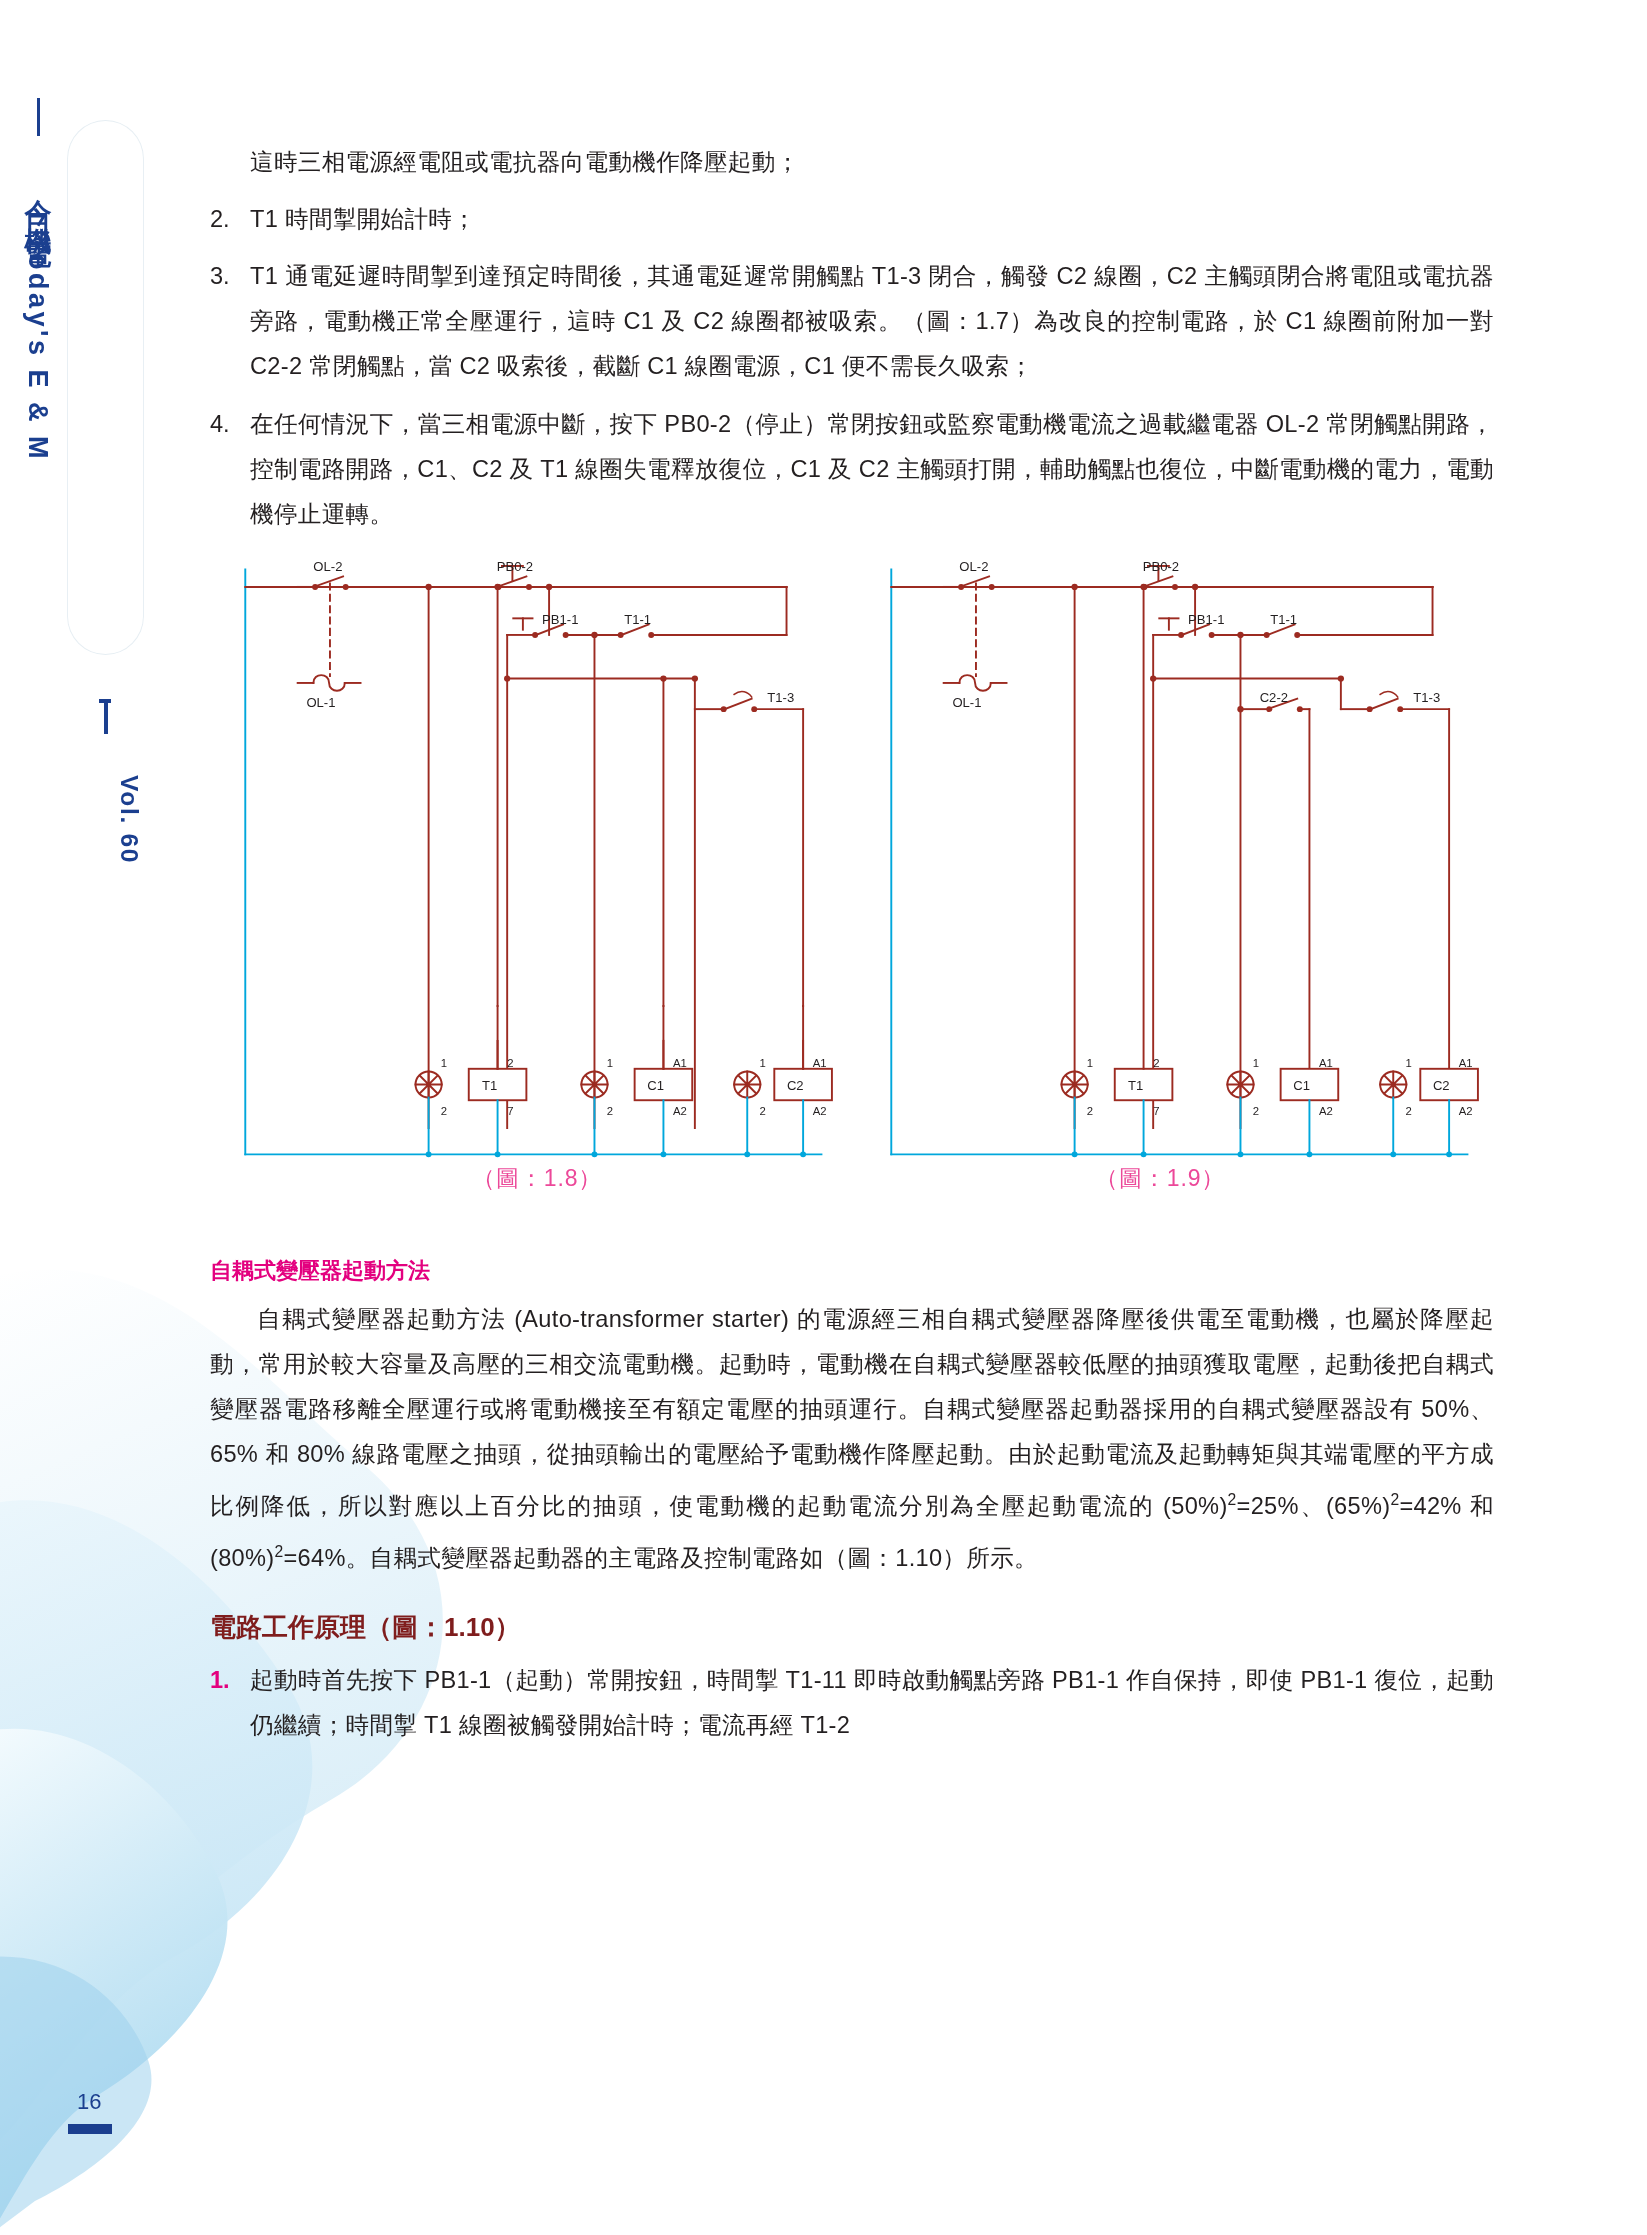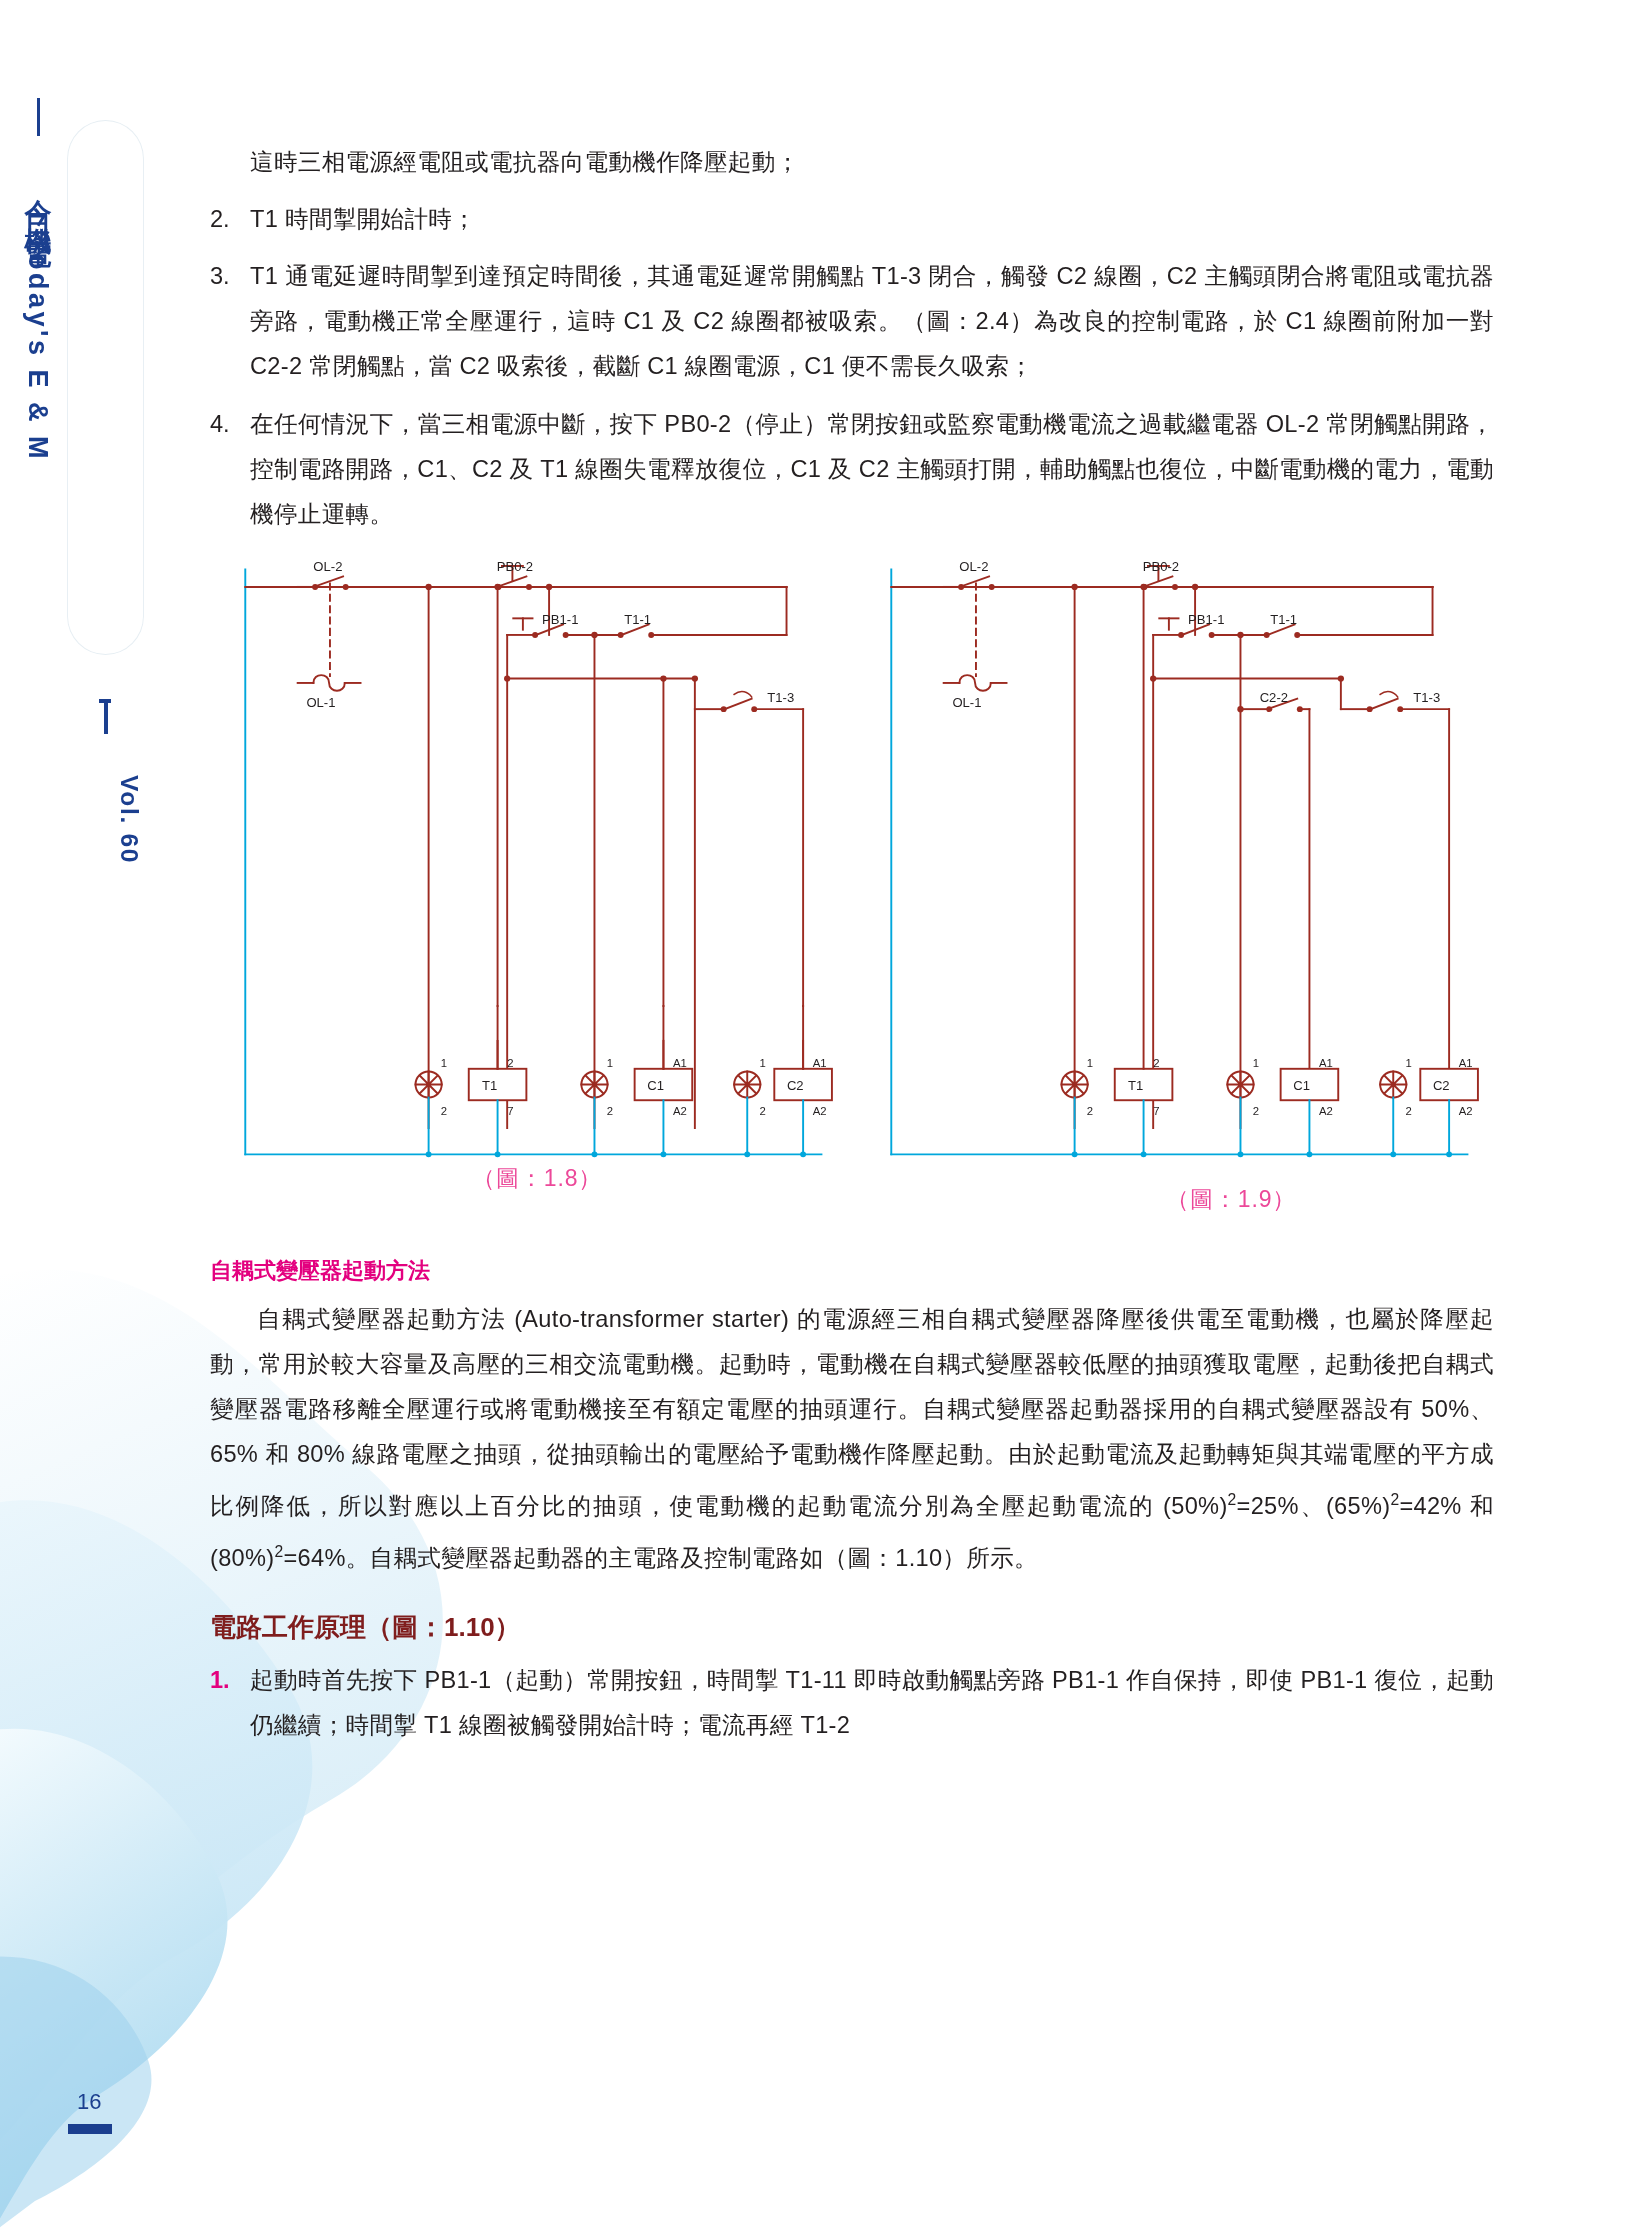--- a/index.html
+++ b/index.html
@@ -201,21 +201,21 @@
       <div class="para-body">這時三相電源經電阻或電抗器向電動機作降壓起動；</div>
     </div>
 
     <div class="para-row">
       <div class="para-num">2.</div>
       <div class="para-body">T1 時間掣開始計時；</div>
     </div>
 
     <div class="para-row">
       <div class="para-num">3.</div>
-      <div class="para-body">T1 通電延遲時間掣到達預定時間後，其通電延遲常開觸點 T1-3 閉合，觸發 C2 線圈，C2 主觸頭閉合將電阻或電抗器旁路，電動機正常全壓運行，這時 C1 及 C2 線圈都被吸索。（圖：2.4）為改良的控制電路，於 C1 線圈前附加一對 C2-2 常閉觸點，當 C2 吸索後，截斷 C1 線圈電源，C1 便不需長久吸索；</div>
+      <div class="para-body">T1 通電延遲時間掣到達預定時間後，其通電延遲常開觸點 T1-3 閉合，觸發 C2 線圈，C2 主觸頭閉合將電阻或電抗器旁路，電動機正常全壓運行，這時 C1 及 C2 線圈都被吸索。（圖：1.7）為改良的控制電路，於 C1 線圈前附加一對 C2-2 常閉觸點，當 C2 吸索後，截斷 C1 線圈電源，C1 便不需長久吸索；</div>
     </div>
 
     <div class="para-row">
       <div class="para-num">4.</div>
       <div class="para-body">在任何情況下，當三相電源中斷，按下 PB0-2（停止）常閉按鈕或監察電動機電流之過載繼電器 OL-2 常閉觸點開路，控制電路開路，C1、C2 及 T1 線圈失電釋放復位，C1 及 C2 主觸頭打開，輔助觸點也復位，中斷電動機的電力，電動機停止運轉。</div>
     </div>
 
     <div class="figures">
       <svg width="1284" height="646" viewBox="0 0 1470 740">
         <g stroke="#9c2b21" fill="none" stroke-width="2.2" stroke-linecap="square">
@@ -455,21 +455,21 @@
           <text x="530" y="590" font-size="13">A1</text>
           <text x="530" y="645" font-size="13">A2</text>
           <text x="629" y="590" font-size="13">1</text>
           <text x="629" y="645" font-size="13">2</text>
           <text x="690" y="590" font-size="13">A1</text>
           <text x="690" y="645" font-size="13">A2</text>
         </g>
       </svg>
 
       <div class="fig-caption" style="left:262px; top:611px;">（圖：1.8）</div>
-      <div class="fig-caption" style="left:956px; top:611px;margin-top:21px;">（圖：1.9）</div>
+      <div class="fig-caption" style="left:885px; top:611px;">（圖：1.9）</div>
     </div>
 
     <div class="h-pink">自耦式變壓器起動方法</div>
     <div class="para-row">
       <div class="para-body para-indent">自耦式變壓器起動方法 (Auto-transformer starter) 的電源經三相自耦式變壓器降壓後供電至電動機，也屬於降壓起動，常用於較大容量及高壓的三相交流電動機。起動時，電動機在自耦式變壓器較低壓的抽頭獲取電壓，起動後把自耦式變壓器電路移離全壓運行或將電動機接至有額定電壓的抽頭運行。自耦式變壓器起動器採用的自耦式變壓器設有 50%、65% 和 80% 線路電壓之抽頭，從抽頭輸出的電壓給予電動機作降壓起動。由於起動電流及起動轉矩與其端電壓的平方成比例降低，所以對應以上百分比的抽頭，使電動機的起動電流分別為全壓起動電流的 (50%)<span class="sup">2</span>=25%、(65%)<span class="sup">2</span>=42% 和 (80%)<span class="sup">2</span>=64%。自耦式變壓器起動器的主電路及控制電路如（圖：1.10）所示。</div>
     </div>
 
     <div class="h-teal">電路工作原理（圖：1.10）</div>
     <div class="para-row">
       <div class="para-num numbered-pink">1.</div>

